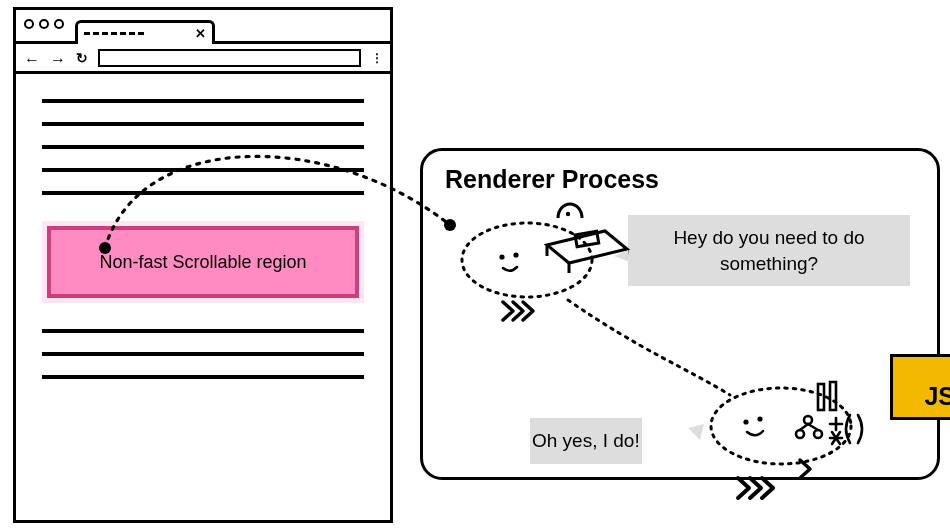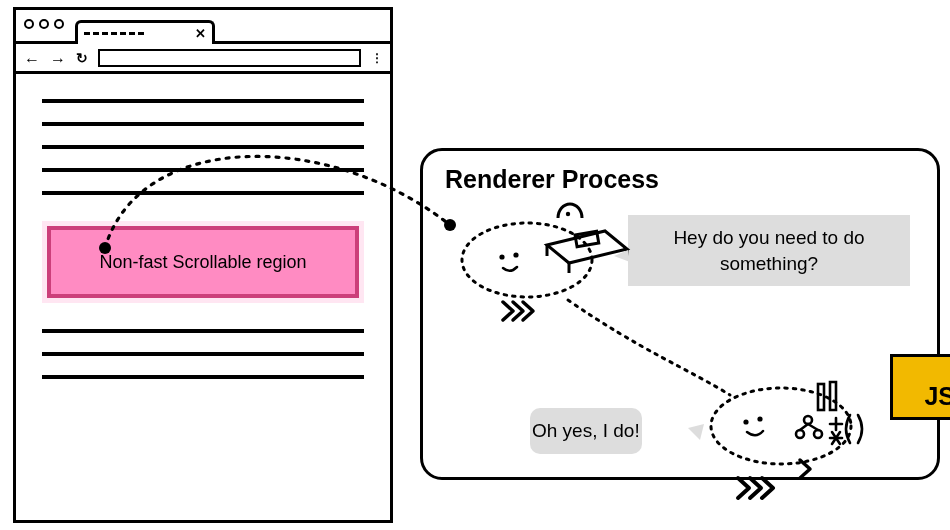--- a/index.html
+++ b/index.html
@@ -140,21 +140,21 @@
     font-size: 19px;
     line-height: 1.35;
     color: #000;
   }
   .speech1 {
     left: 628px; top: 215px;
     width: 282px;
     text-align: center;
   }
   .speech2 {
-    left: 530px; top: 408px; border-radius: 10px;
+    left: 530px; top: 418px;
   }
 
   
   .jsbox {
     position: absolute;
     left: 850px; top: 354px;
     width: 76px; height: 66px;
     background: #f2b900;
     border: 3px solid #000;
     display: flex;

